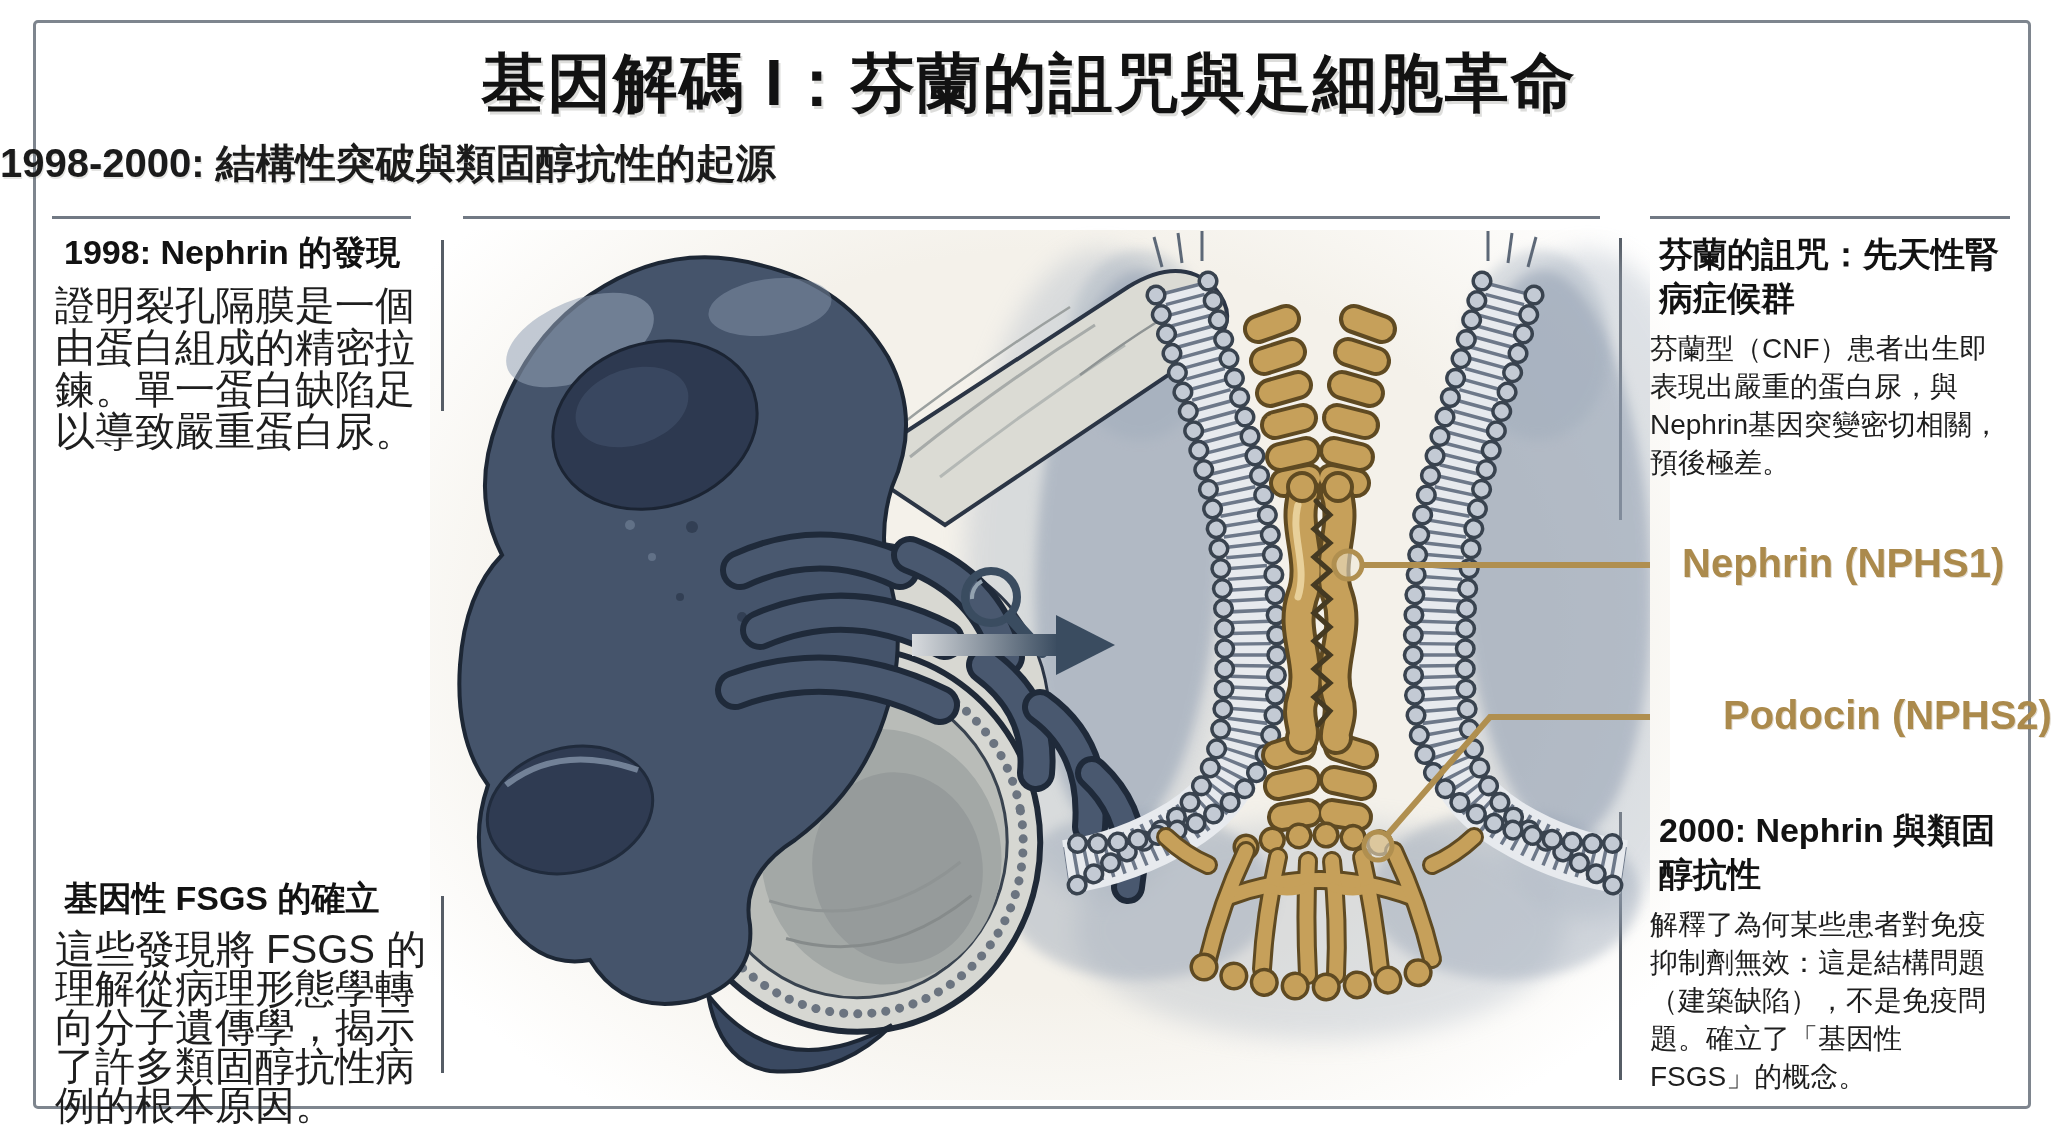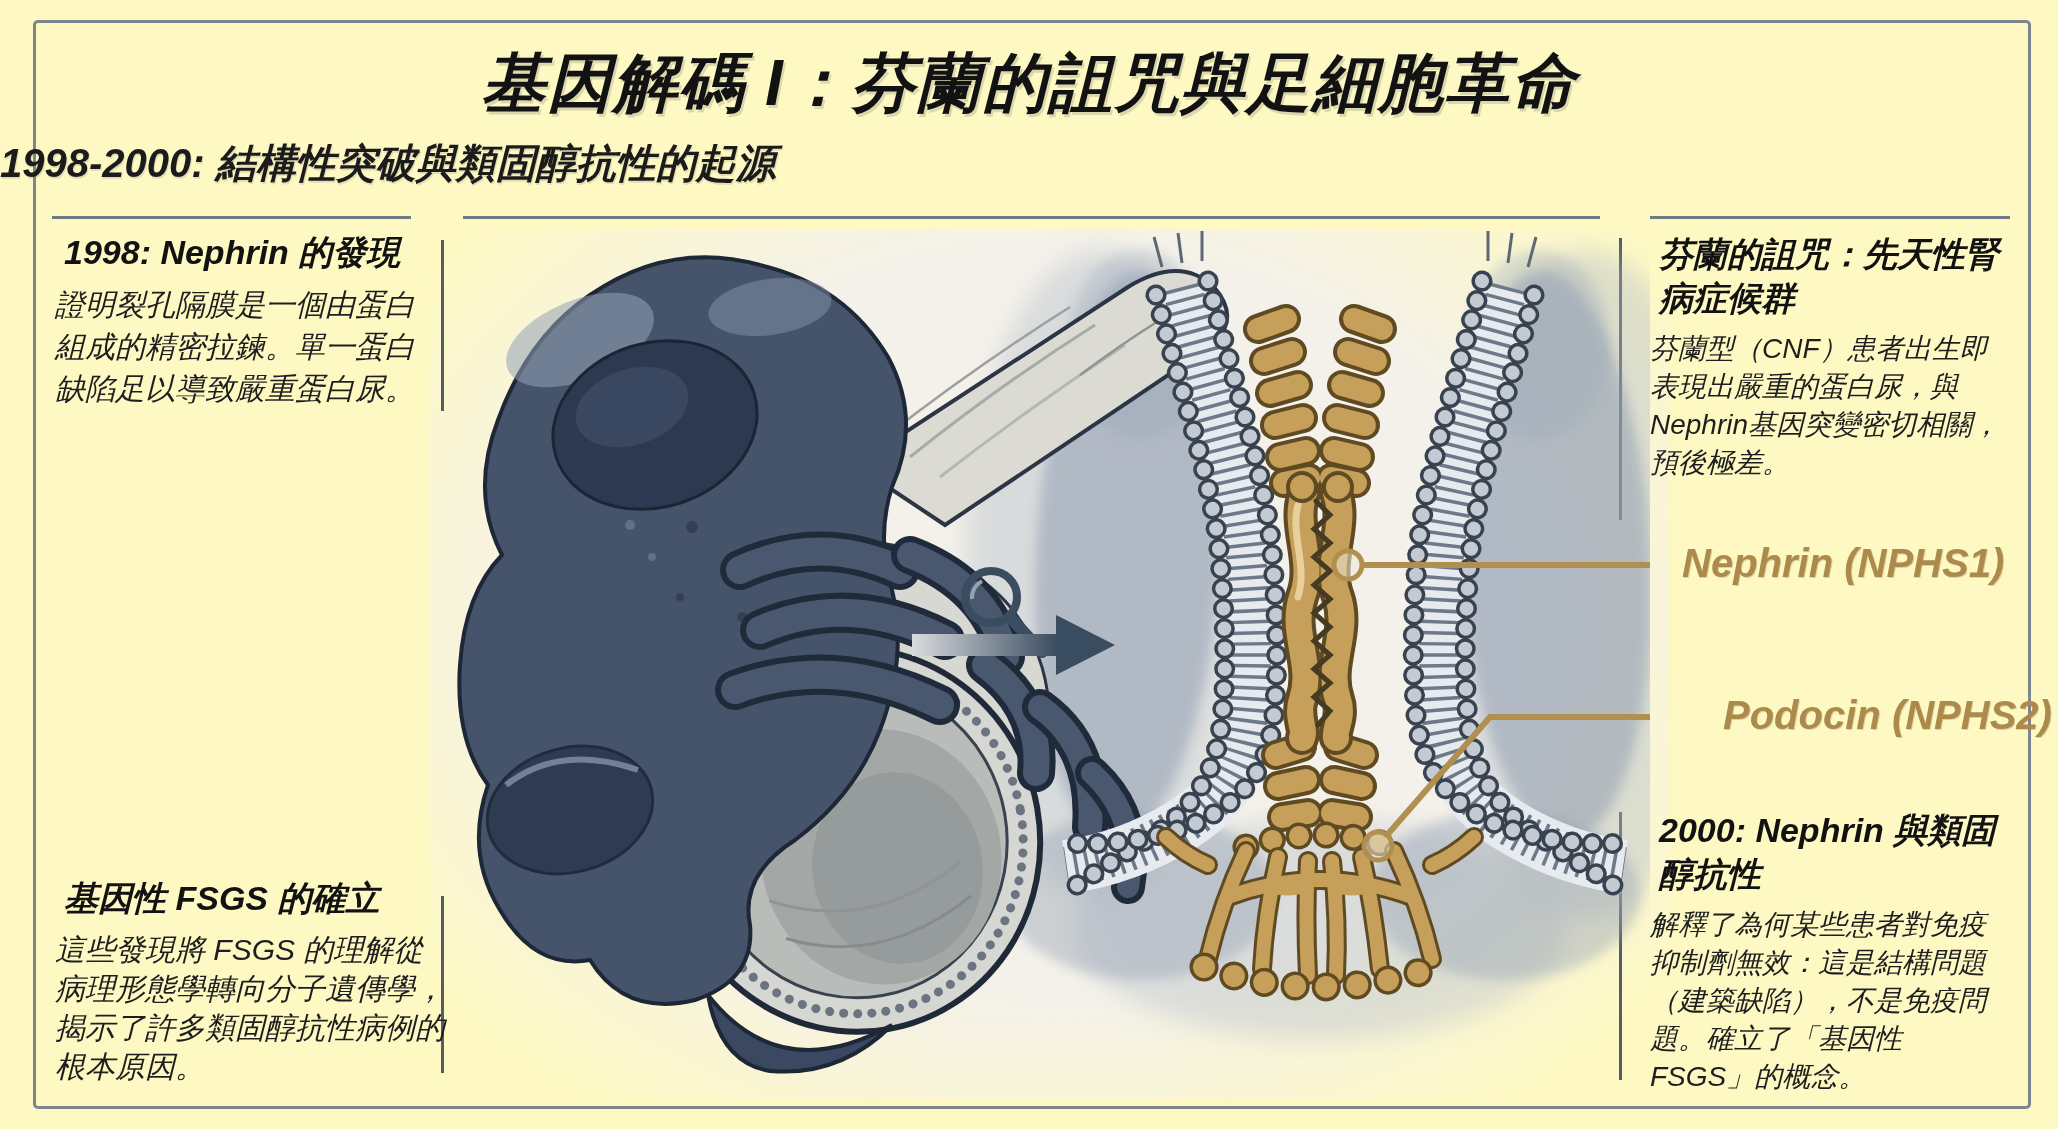--- a/index.html
+++ b/index.html
@@ -1,21 +1,20 @@
 <!DOCTYPE html>
 <html><head>
 <meta charset="utf-8">
 <style>
   html,body{margin:0;padding:0;background:#e4e1db;}
   .canvas{
     position:relative; width:2058px; height:1129px; overflow:hidden;
-    background:#fef9c3;
+    background:#ffffff;
     font-family:"Liberation Sans","DejaVu Sans",sans-serif;
     color:#181818;
-    font-style:italic;
   }
   .frame{
     position:absolute; left:33px; top:20px; width:1992px; height:1083px;
     border:3px solid #7e858e; border-radius:5px; pointer-events:none;
   }
   .halo{
     position:absolute; left:430px; top:230px; width:1240px; height:870px;
     background:radial-gradient(ellipse at 50% 45%, #f4f1ea 55%, rgba(244,241,234,0) 88%);
   }
   .title{
@@ -35,21 +34,21 @@
   .vrule{position:absolute; width:3px; background:#565d66;}
   .v-l1{left:441px; top:240px; height:171px;}
   .v-l2{left:441px; top:896px; height:177px;}
   .v-r1{left:1619px; top:238px; height:282px;}
   .v-r2{left:1619px; top:812px; height:268px;}
   .tblock{position:absolute;}
   .tblock h2{
     margin:0 0 10px 9px; font-size:34px; line-height:44px; font-weight:800; color:#121212;
   }
   .tblock p{
-    margin:0; font-size:30px; line-height:42px; font-weight:500; color:#1e1e1e;
+    margin:0; font-size:40px; line-height:42px; font-weight:500; color:#1e1e1e;
   }
   .lb1{left:55px; top:230px; width:385px;}
   .lb2{left:55px; top:876px; width:392px;}
   .lb2 p{line-height:39px;}
   .rb1{left:1650px; top:232px; width:354px;}
   .rb2{left:1650px; top:808px; width:354px;}
   .rb1 p,.rb2 p{font-size:28px; line-height:38px;}
   .gold-label{
     position:absolute; left:1650px; width:360px;
     font-size:40px; font-weight:800; color:#ab8a4c; white-space:nowrap;

